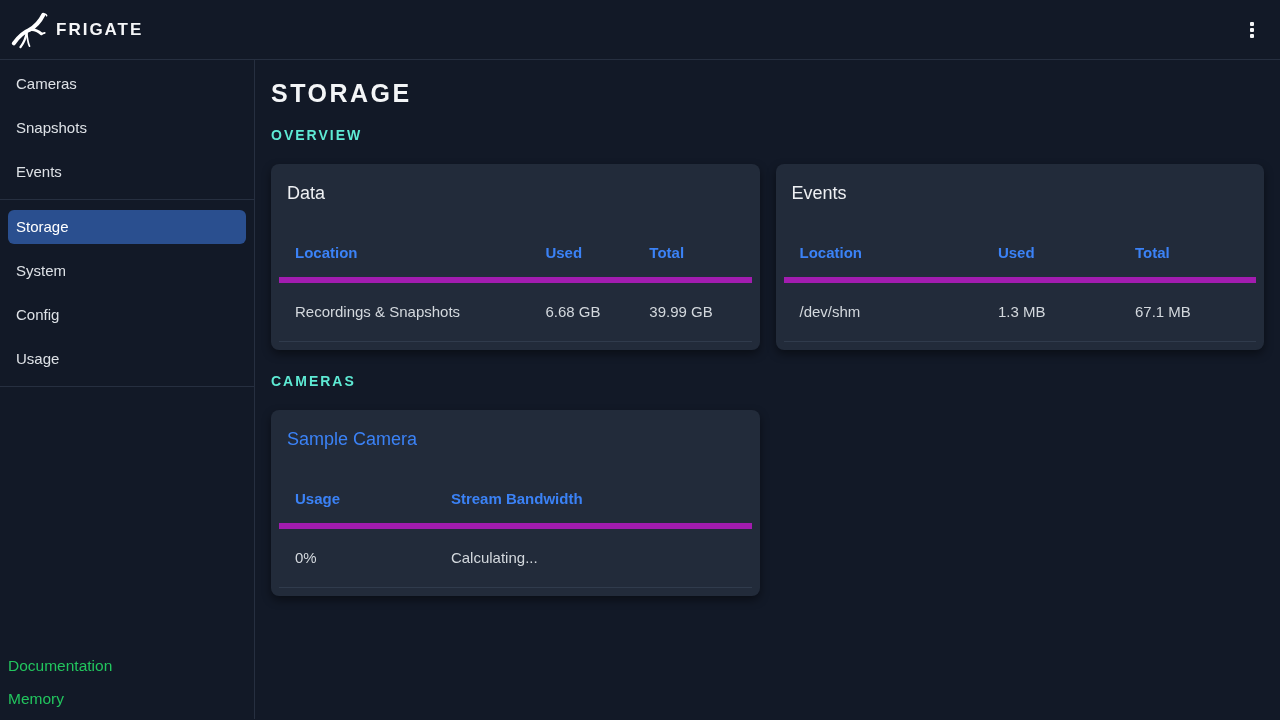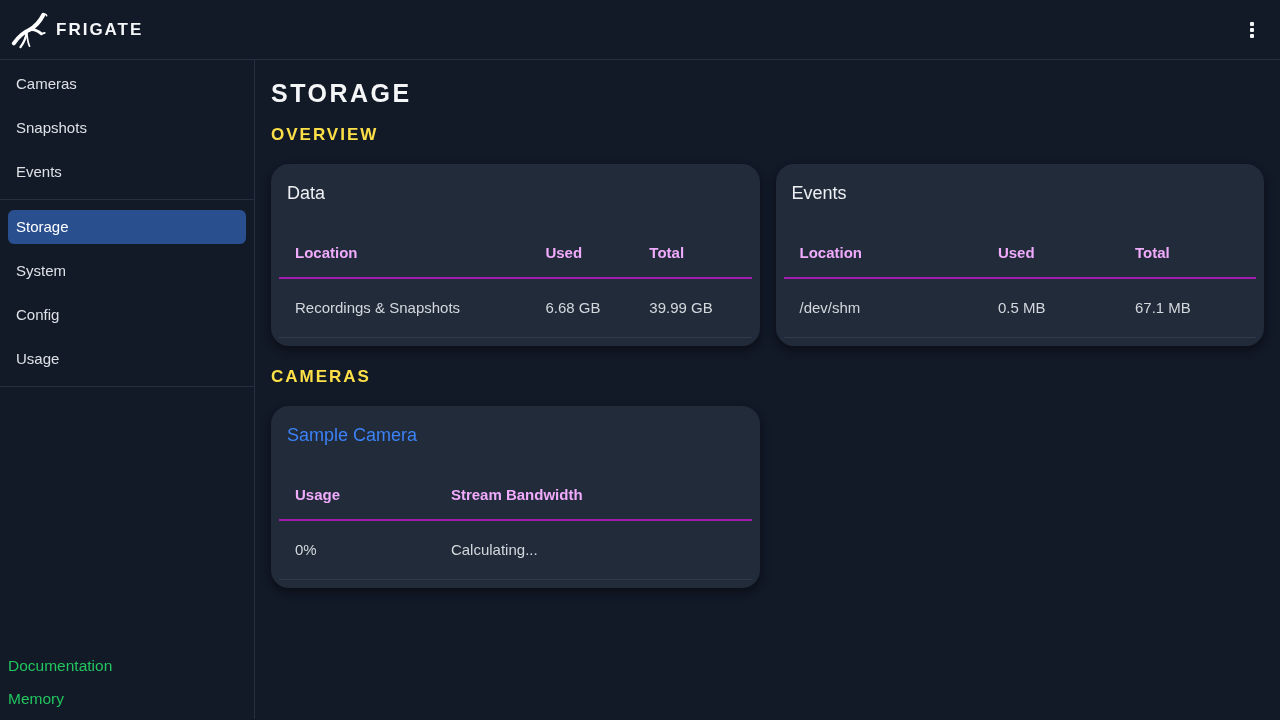--- a/index.html
+++ b/index.html
@@ -106,36 +106,36 @@
   .page-title {
     margin: 2px 0 16px;
     font-size: 25px;
     line-height: 30px;
     font-weight: 700;
     letter-spacing: 2.5px;
     color: #f3f5f7;
   }
   .section-heading {
     margin: 0 0 18px;
-    font-size: 17px;
+    font-size: 14px;
     line-height: 22px;
     font-weight: 700;
     letter-spacing: 2px;
-    color: #fde047;
+    color: #5eead4;
   }
   .cards-grid {
     display: grid;
     grid-template-columns: 1fr 1fr;
     gap: 16px;
     margin-bottom: 20px;
     align-items: stretch;
   }
   .card {
     background: #222b3a;
-    border-radius: 18px;
+    border-radius: 8px;
     padding: 8px;
     box-shadow: 0 4px 10px rgba(0,0,0,0.45);
   }
   .card-title {
     margin: 10px 8px 28px;
     font-size: 18px;
     line-height: 22px;
     font-weight: 400;
     color: #eef0f3;
   }
@@ -145,23 +145,23 @@
     cursor: pointer;
   }
   table {
     width: 100%;
     border-collapse: collapse;
     font-size: 15px;
   }
   th {
     text-align: left;
     font-weight: 700;
-    color: #f0abfc;
+    color: #3b82f6;
     padding: 12px 16px 15px;
-    border-bottom: 2px solid #a21caf;
+    border-bottom: 6px solid #a21caf;
     line-height: 18px;
   }
   td {
     color: #d3d8dd;
     padding: 20px 16px;
     border-bottom: 1px solid #303b4c;
     line-height: 18px;
   }
 </style>
 </head>
@@ -248,21 +248,21 @@
           <thead>
             <tr>
               <th>Location</th>
               <th>Used</th>
               <th>Total</th>
             </tr>
           </thead>
           <tbody>
             <tr>
               <td>/dev/shm</td>
-              <td>0.5 MB</td>
+              <td>1.3 MB</td>
               <td>67.1 MB</td>
             </tr>
           </tbody>
         </table>
       </section>
     </div>
 
     <h2 class="section-heading">CAMERAS</h2>
     <div class="cards-grid">
 

